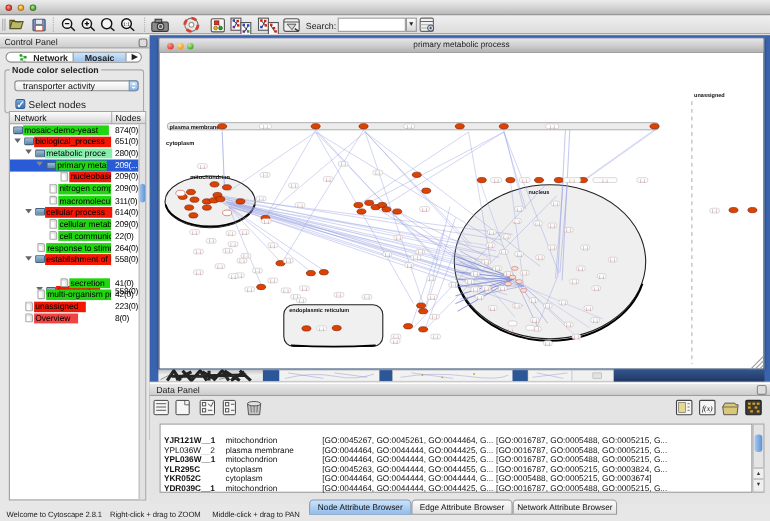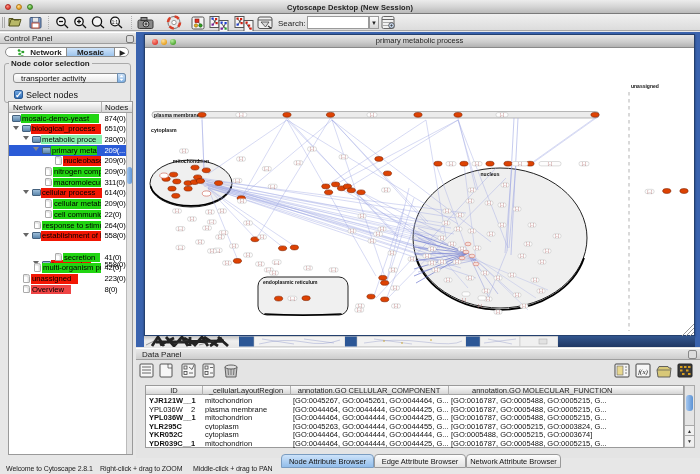--- a/index.html
+++ b/index.html
@@ -35,21 +35,20 @@
 .fold{position:absolute;top:1.5px;width:9px;height:7px;background:linear-gradient(#9dbdd8,#5c87ad);border:1px solid #44617e;border-radius:1px;}
 .file{position:absolute;top:0.5px;width:6.5px;height:8.5px;background:#fff;border:1px solid #aaa;border-radius:1px 2.5px 1px 1px;box-shadow:inset -1.5px 1.5px 0 #e2e2e2;}
 
 #desktop{left:136px;top:32px;width:564px;height:368px;background:#3a63ae;}
 #datapanel{left:136px;top:347px;width:564px;height:111px;background:#e4e4e4;}
 #statusbar{left:0;top:458px;width:700px;height:16px;background:#e7e7e7;font-size:7px;color:#222;letter-spacing:-0.1px;}
 </style>
 </head>
 <body>
 <div id="titlebar" class="abs">
-  <div id="titletext" class="abs">Cytoscape Desktop (New Session)</div>
   <div class="tl abs" style="left:5px;background:radial-gradient(circle at 35% 30%,#ff9a8a,#e03c32 70%);border:0.5px solid #b02820;"></div>
   <div class="tl abs" style="left:16px;background:radial-gradient(circle at 35% 30%,#ffe29a,#e8a020 70%);border:0.5px solid #b57a18;"></div>
   <div class="tl abs" style="left:27px;background:radial-gradient(circle at 35% 30%,#b8f0a0,#4fa832 70%);border:0.5px solid #3d7a24;"></div>
 </div>
 <div id="toolbar" class="abs">
 <svg width="700" height="17" viewBox="0 0 700 17" style="position:absolute;left:0;top:0;">
   <g stroke="#aaa" stroke-width="1">
         <line x1="2.5" y1="3" x2="2.5" y2="14"></line>
         <line x1="4.5" y1="3" x2="4.5" y2="14"></line>
       </g>
@@ -703,29 +702,20 @@
           <rect x="548" y="5" width="2.5" height="2"></rect>
           <rect x="552" y="5" width="2.5" height="2"></rect>
           <rect x="544" y="8.5" width="2.5" height="2"></rect>
           <rect x="550" y="8.5" width="2.5" height="2"></rect>
           <rect x="546" y="12" width="2.5" height="2"></rect>
           <rect x="552" y="12" width="2.5" height="2"></rect>
         </g>
   </g>
 </svg>
 <div class="abs" style="left:9px;top:38px;width:539px;height:63px;background:#fff;border:1px solid #9a9a9a;">
-  <div class="abs" style="left:0;top:0;width:537px;height:9px;background:linear-gradient(#fbfbfb,#d6d6d6);border-bottom:1px solid #a5a5a5;font-size:7.5px;color:#222;">
-    <span class="abs" style="left:0;width:56px;text-align:center;">ID</span>
-    <span class="abs" style="left:56px;width:88px;text-align:center;">_cellularLayoutRegion</span>
-    <span class="abs" style="left:144px;width:158px;text-align:center;">annotation.GO CELLULAR_COMPONENT</span>
-    <span class="abs" style="left:326px;">annotation.GO MOLECULAR_FUNCTION</span>
-    <span class="abs" style="left:56px;top:0;width:1px;height:9px;background:#b0b0b0;"></span>
-    <span class="abs" style="left:144px;top:0;width:1px;height:9px;background:#b0b0b0;"></span>
-    <span class="abs" style="left:302px;top:0;width:1px;height:9px;background:#b0b0b0;"></span>
-  </div>
   <div id="dprows" class="abs" style="left:0;top:10px;width:537px;height:52px;font-size:7.5px;color:#111;">
         <div class="abs" style="left:0;top:0.0px;width:537px;height:8.6px;white-space:nowrap;overflow:hidden;">
           <span class="abs" style="left:3px;font-weight:bold;">YJR121W__1</span>
           <span class="abs" style="left:59px;">mitochondrion</span>
           <span class="abs" style="left:147px;">[GO:0045267, GO:0045261, GO:0044464, G...</span>
           <span class="abs" style="left:305px;width:232px;overflow:hidden;">[GO:0016787, GO:0005488, GO:0005215, G...</span>
         </div>
         <div class="abs" style="left:0;top:8.6px;width:537px;height:8.6px;white-space:nowrap;overflow:hidden;">
           <span class="abs" style="left:3px;font-weight:normal;">YPL036W__2</span>
           <span class="abs" style="left:59px;">plasma membrane</span>

